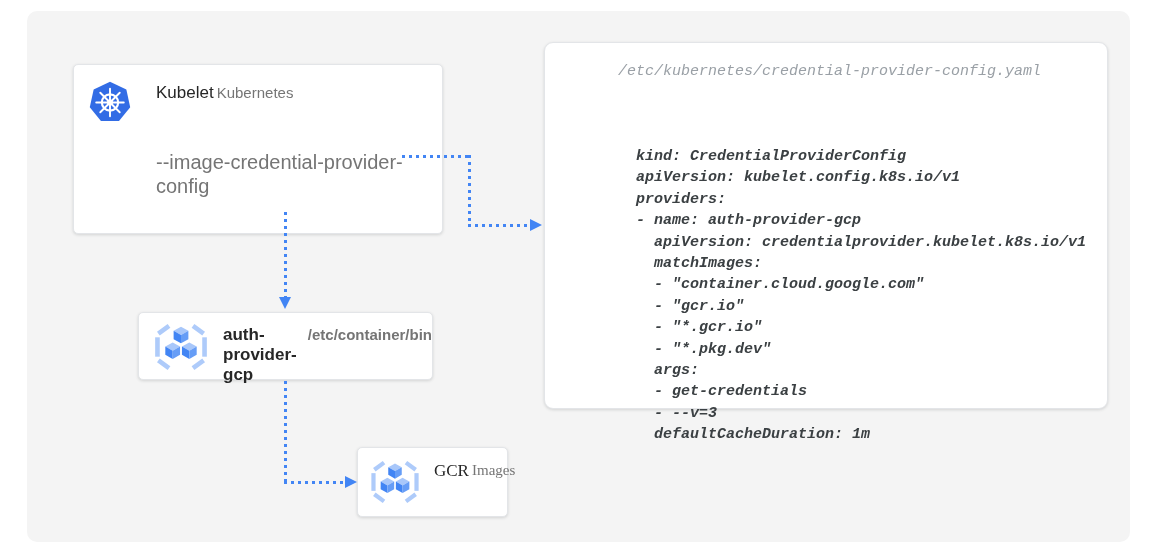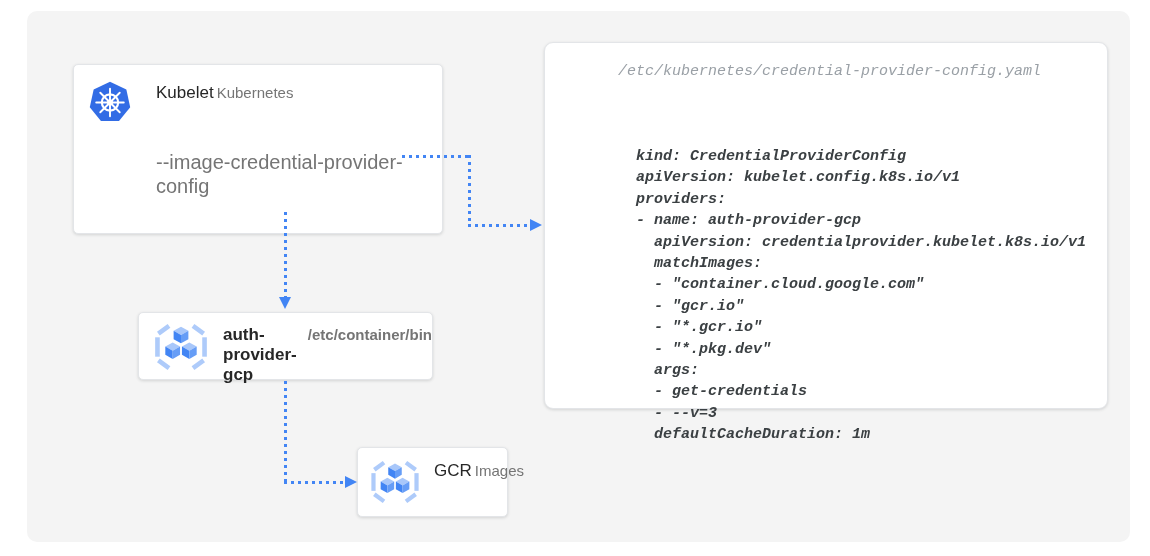--- a/index.html
+++ b/index.html
@@ -5,21 +5,21 @@
   * { margin:0; padding:0; box-sizing:border-box; }
   html,body { width:1150px; height:556px; background:#ffffff; overflow:hidden;
               font-family:"Liberation Sans", sans-serif; }
   .stage { position:relative; width:1150px; height:556px; }
   .frame { position:absolute; left:27px; top:11px; width:1103px; height:531px;
            background:var(--frame-bg,#f4f4f4); border-radius:10px; z-index:0; }
   .card { position:absolute; background:#ffffff; border:1px solid var(--card-border,#e3e5e8);
           border-radius:5px; box-shadow:0 1px 3px rgba(60,64,67,.18); z-index:2; }
   .kubelet-card { left:73px; top:64px; width:370px; height:170px; }
   .auth-card    { left:138px; top:312px; width:295px; height:68px; }
-  .gcr-card     { left:357px; top:447px; width:151px; height:70px; }
+  .gcr-card     { left:357px; top:447px; width:151px; height:70px;font-family:Liberation Serif, serif; }
   .yaml-card    { left:544px; top:42px; width:564px; height:367px; border-radius:9px; }
 
   .node-icon { position:absolute; display:block; }
   .node-text { position:absolute; display:flex; flex-direction:row; gap:3px; }
   .node-title { font-size:17px; color:var(--title-color,#272727); line-height:20px; }
   .node-sub   { font-size:15px; color:var(--muted-color,#757575); line-height:19px; }
 
   .flags { position:absolute; left:82px; top:85px; font-size:20px; line-height:24px;
            color:var(--muted-color,#757575); }
 

